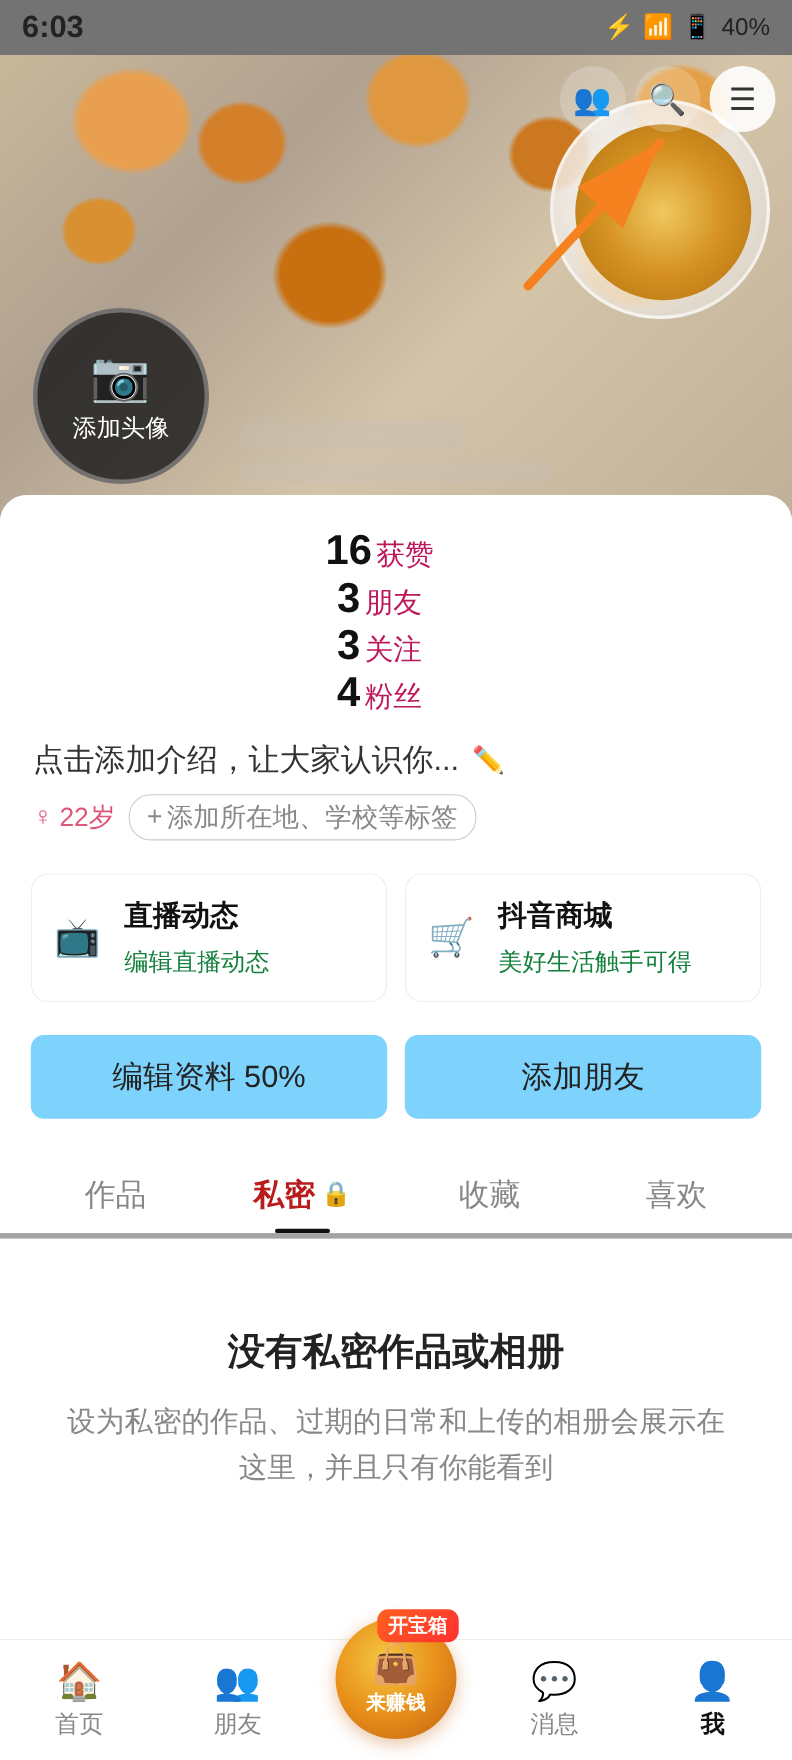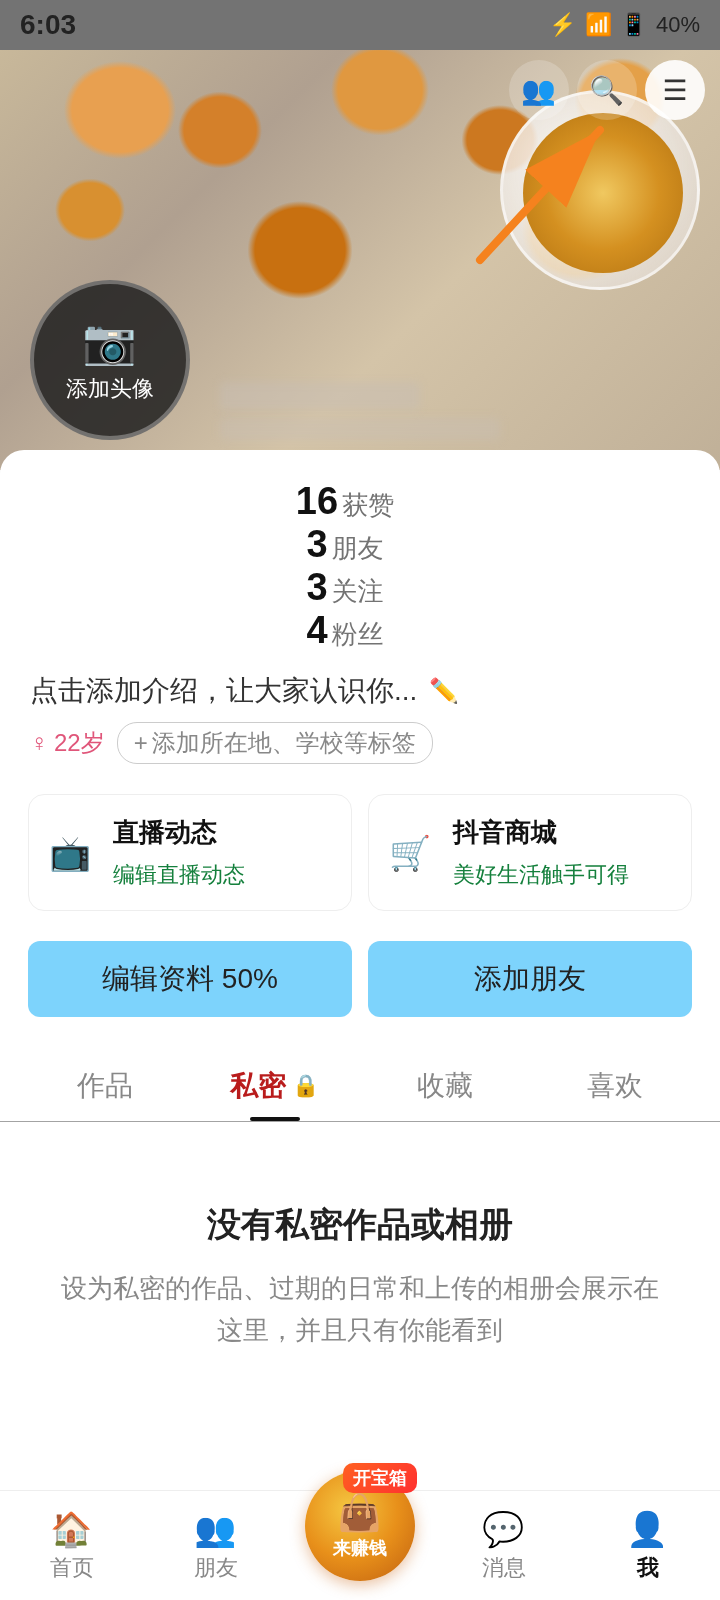--- a/index.html
+++ b/index.html
@@ -185,21 +185,21 @@
       gap: 4px;
       margin-right: 30px;
     }
     .stat-number {
       font-size: 38px;
       font-weight: 700;
       color: #111;
     }
     .stat-label {
       font-size: 26px;
-      color: #737373;
+      color: #be185d;
     }
 
     
     .bio-section {
       padding: 10px 30px 12px 30px;
       display: flex;
       align-items: center;
       gap: 12px;
     }
     .bio-text {
@@ -291,21 +291,21 @@
       font-size: 28px;
       font-weight: 500;
       color: #222;
       cursor: pointer;
       border: none;
     }
 
     
     .tabs-row {
       display: flex;
-      border-bottom: 1px solid #a3a3a3;
+      border-bottom: 5px solid #a3a3a3;
       padding: 0 20px;
       margin-top: 10px;
     }
     .tab-item {
       flex: 1;
       text-align: center;
       padding: 20px 0 16px 0;
       font-size: 28px;
       color: #888;
       cursor: pointer;

